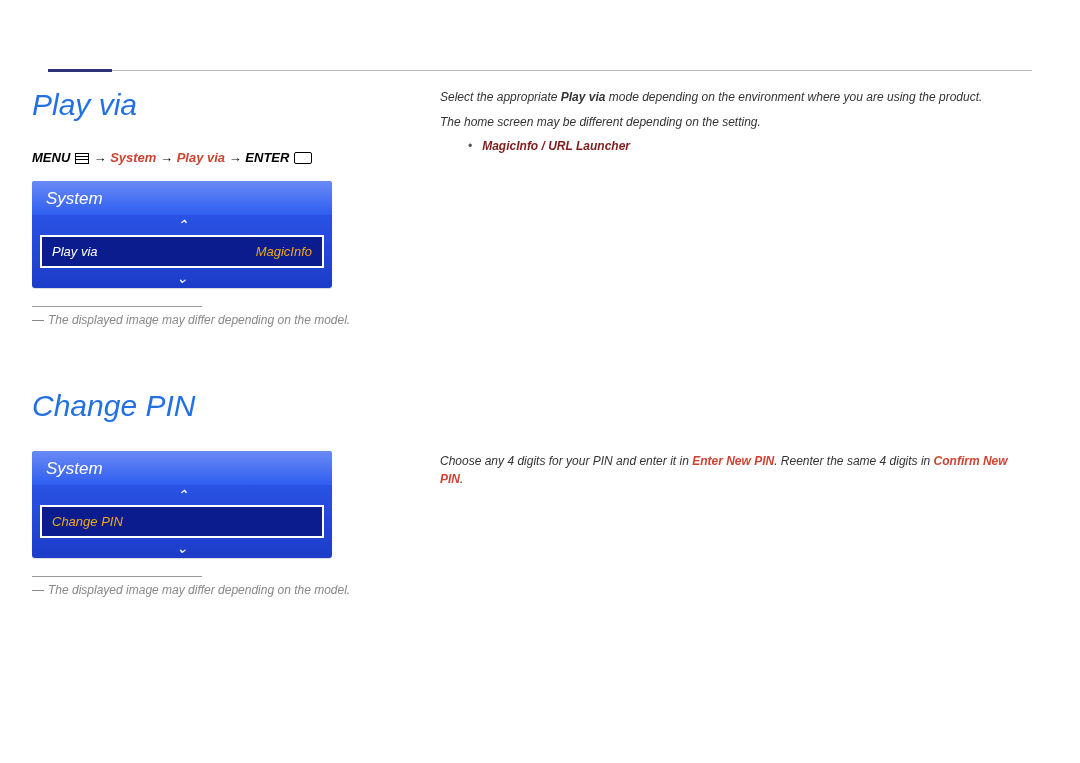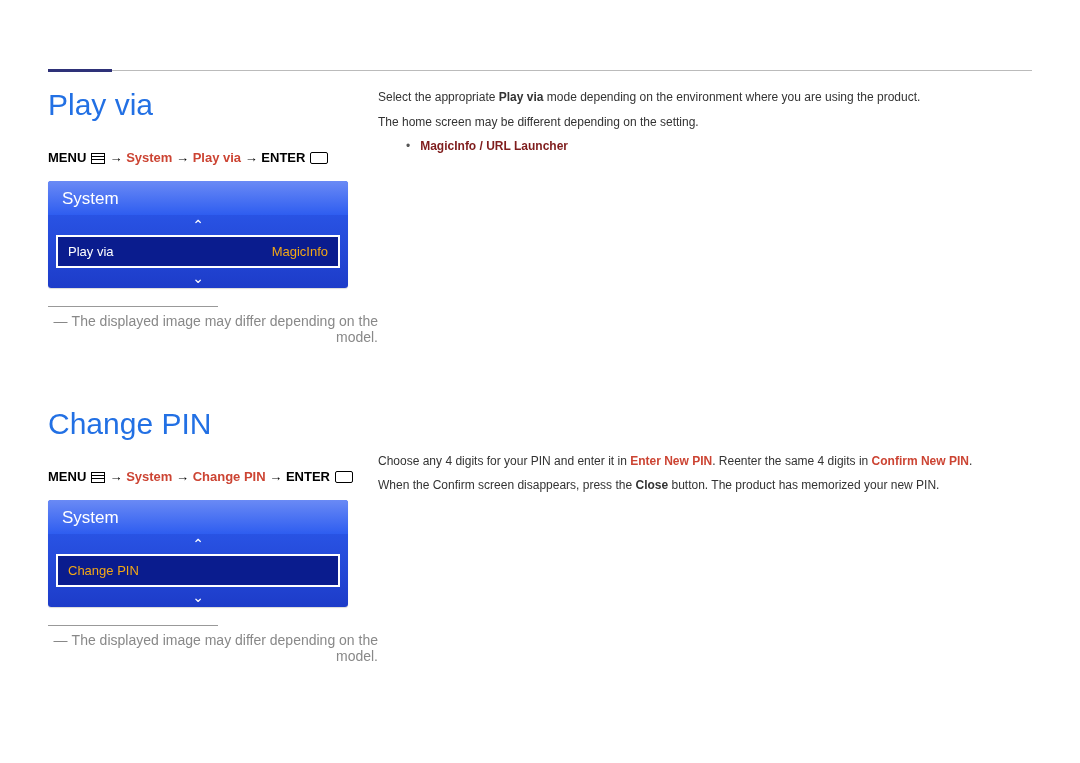--- a/index.html
+++ b/index.html
@@ -25,23 +25,25 @@
     position: absolute;
     left: 0;
     top: -1px;
     width: 64px;
     height: 3px;
     background: #2e3178;
   }
   .content {
     position: absolute;
     top: 88px;
-    left: 48px;
+    left: 32px;
     right: 48px;
     display: flex;
+    gap: 78px;
+    font-style: italic;
   }
   .left-col { width: 330px; }
   .right-col { flex: 1; font-size: 12px; line-height: 1.55; }
   h1 {
     font-size: 30px;
     color: #2270e4;
     font-weight: 500;
     margin-bottom: 28px;
   }
   .change-pin-h { margin-top: 62px; }
@@ -109,23 +111,22 @@
   .osd-row .value { color: #f3a815; margin-left: 16px; }
   .osd-row .label-orange { color: #f3a815; }
 
   .left-footnote-rule {
     width: 170px;
     border-top: 1px solid #999;
     margin-top: 18px;
     margin-bottom: 6px;
   }
   .footnote {
-    font-size: 14px;
+    font-size: 12px;
     color: #888;
-    text-align: right;
   }
   .footnote .dash { margin-right: 4px; }
 
   
   .right-col p { margin-bottom: 6px; }
   .bullet {
     display: flex;
     gap: 10px;
     padding-left: 28px;
     margin-top: 4px;
@@ -174,31 +175,20 @@
       <div class="osd-arrow">⌄</div>
     </div>
 
     <div class="left-footnote-rule"></div>
     <div class="footnote">
       <span class="dash">―</span><span>The displayed image may differ depending on the model.</span>
     </div>
 
     <h1 class="change-pin-h">Change PIN</h1>
 
-    <div class="path">
-      <span>MENU</span>
-      <span class="menu-icon"></span>
-      <span class="arrow"> → </span>
-      <span class="hl">System</span>
-      <span class="arrow"> → </span>
-      <span class="hl">Change PIN</span>
-      <span class="arrow"> → </span>
-      <span>ENTER</span>
-      <span class="enter-icon"></span>
-    </div>
 
     <div class="osd">
       <div class="osd-title">System</div>
       <div class="osd-arrow">⌃</div>
       <div class="osd-row">
         <span class="label-orange">Change PIN</span>
       </div>
       <div class="osd-arrow">⌄</div>
     </div>
 
@@ -215,18 +205,15 @@
     <p>The home screen may be different depending on the setting.</p>
     <div class="bullet">
       <span class="dot">•</span>
       <span class="val">MagicInfo / URL Launcher</span>
     </div>
 
     <div class="right-section-2">
       <p>
         <span>Choose any 4 digits for your PIN and enter it in </span><span class="r-hl">Enter New PIN</span><span>. Reenter the same 4 digits in </span><span class="r-hl">Confirm New PIN</span><span>.</span>
       </p>
-      <p>
-        <span>When the Confirm screen disappears, press the </span><span class="bold">Close</span><span> button. The product has memorized your new PIN.</span>
-      </p>
     </div>
   </div>
 </div>
 
 </body></html>

